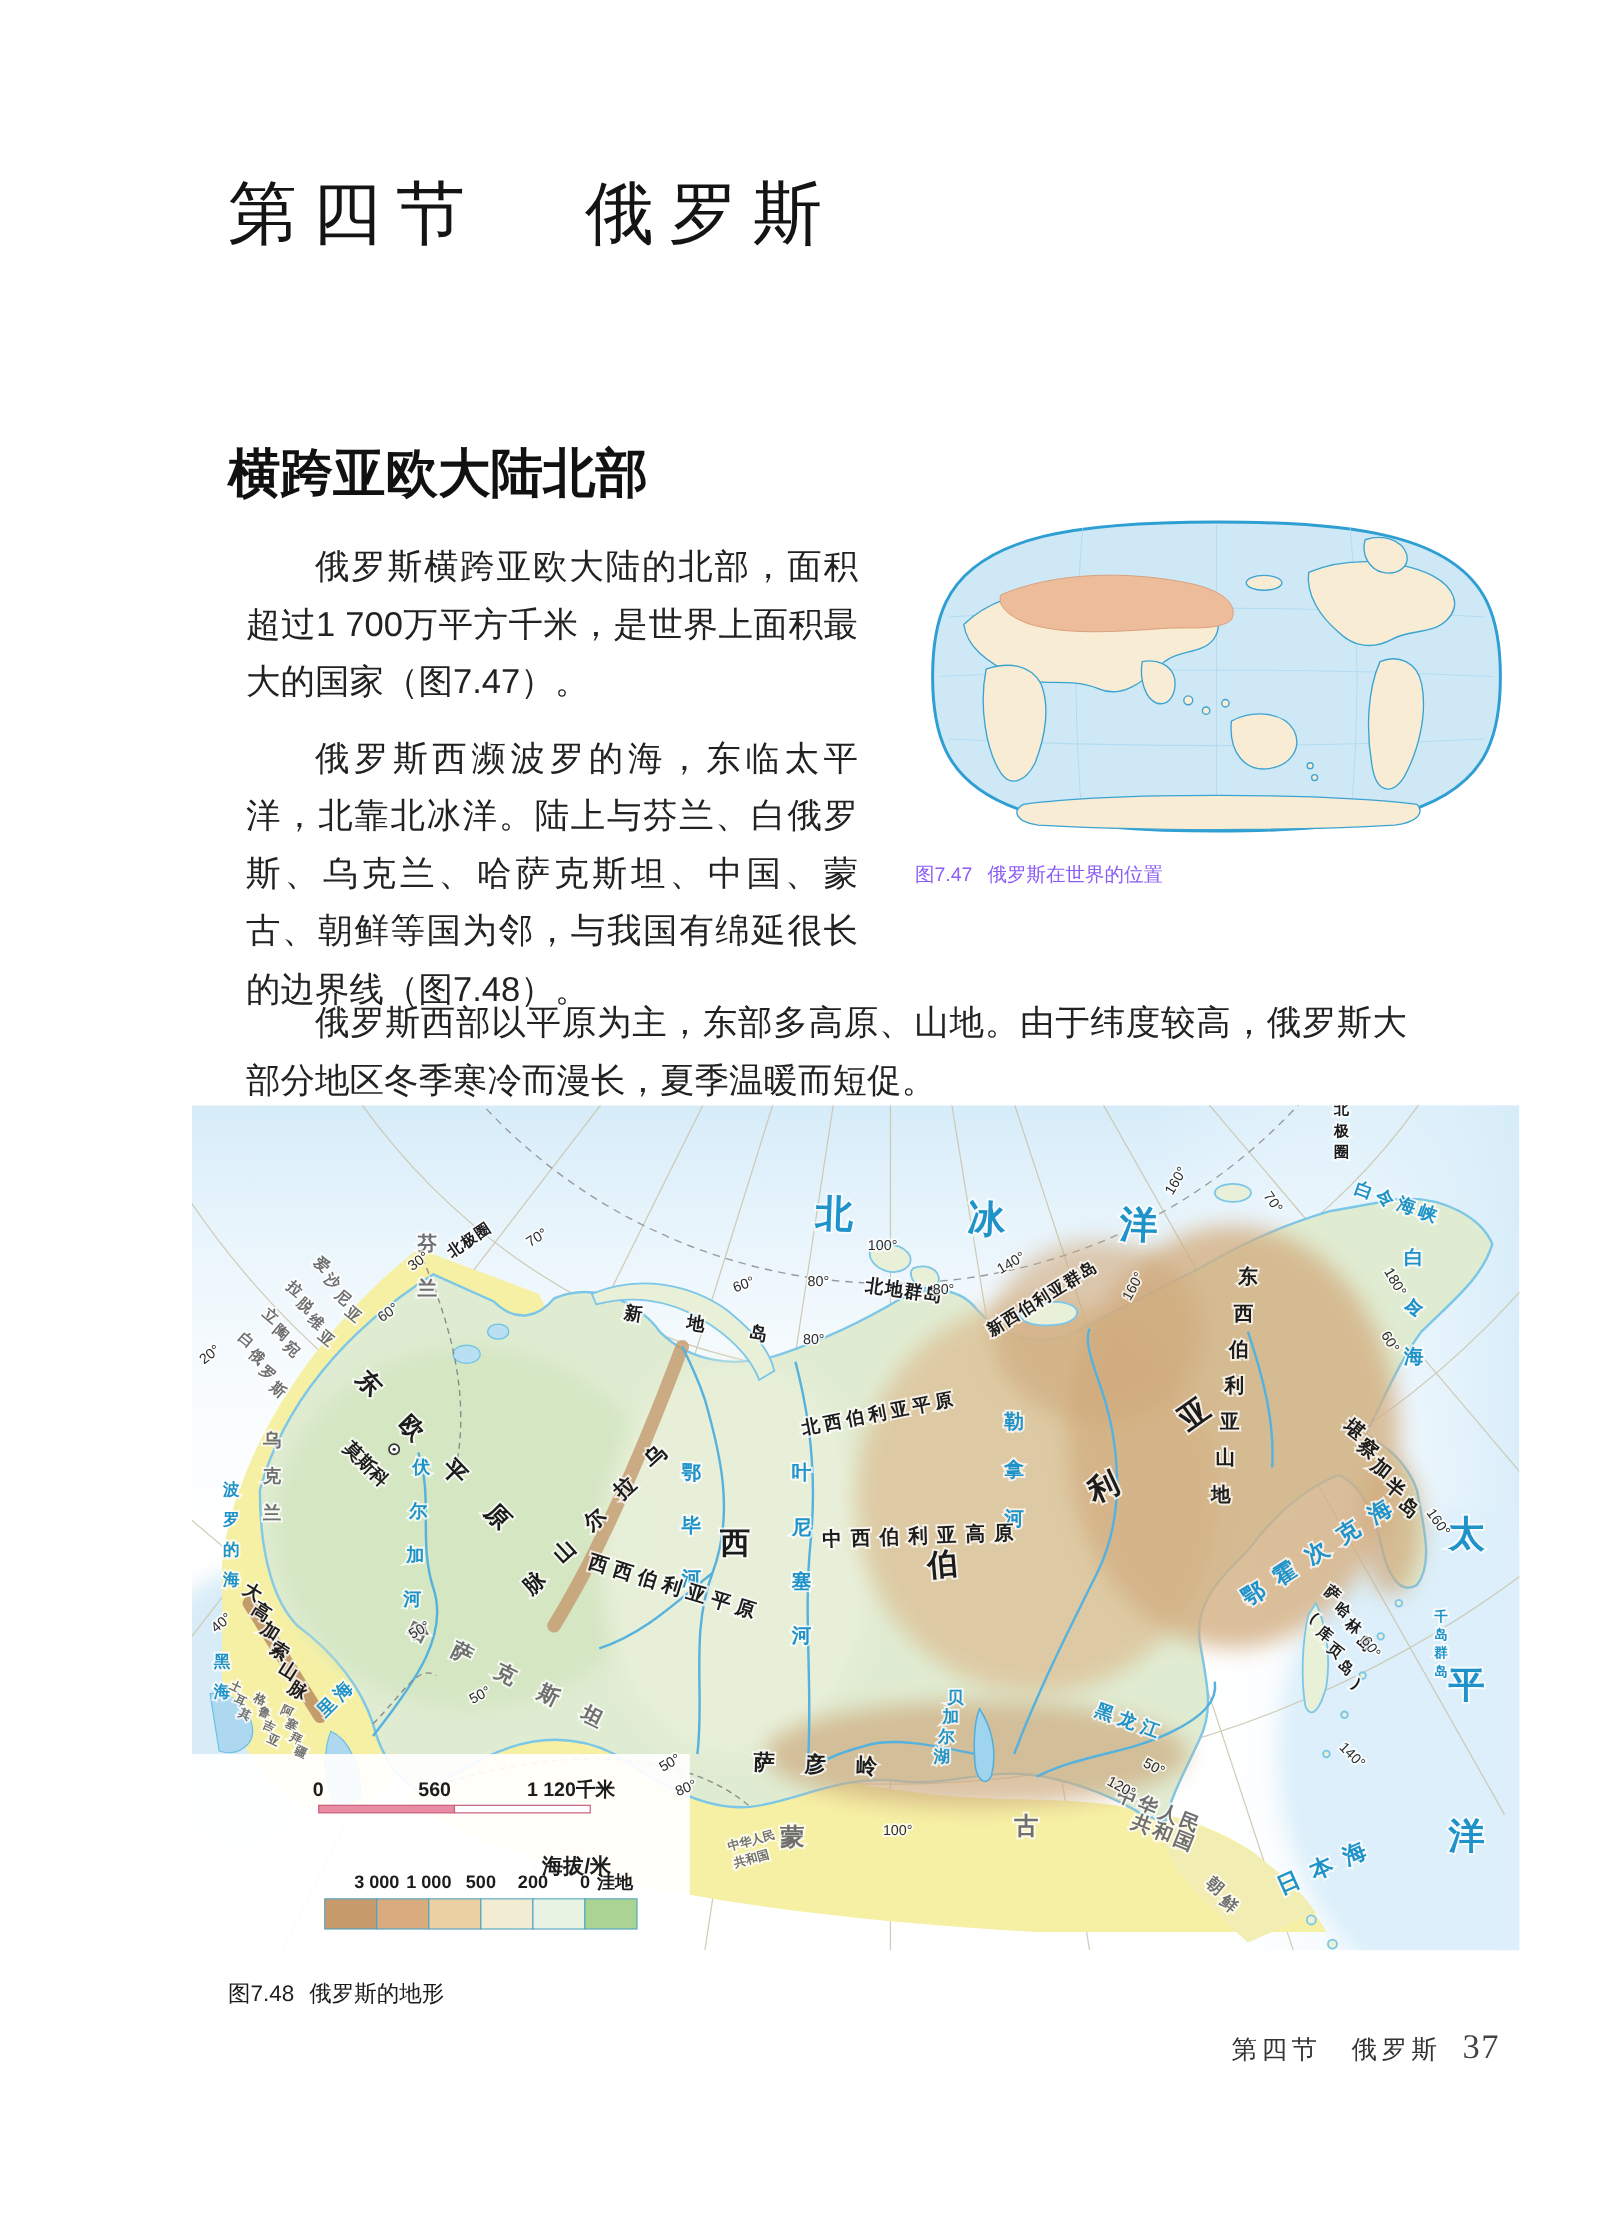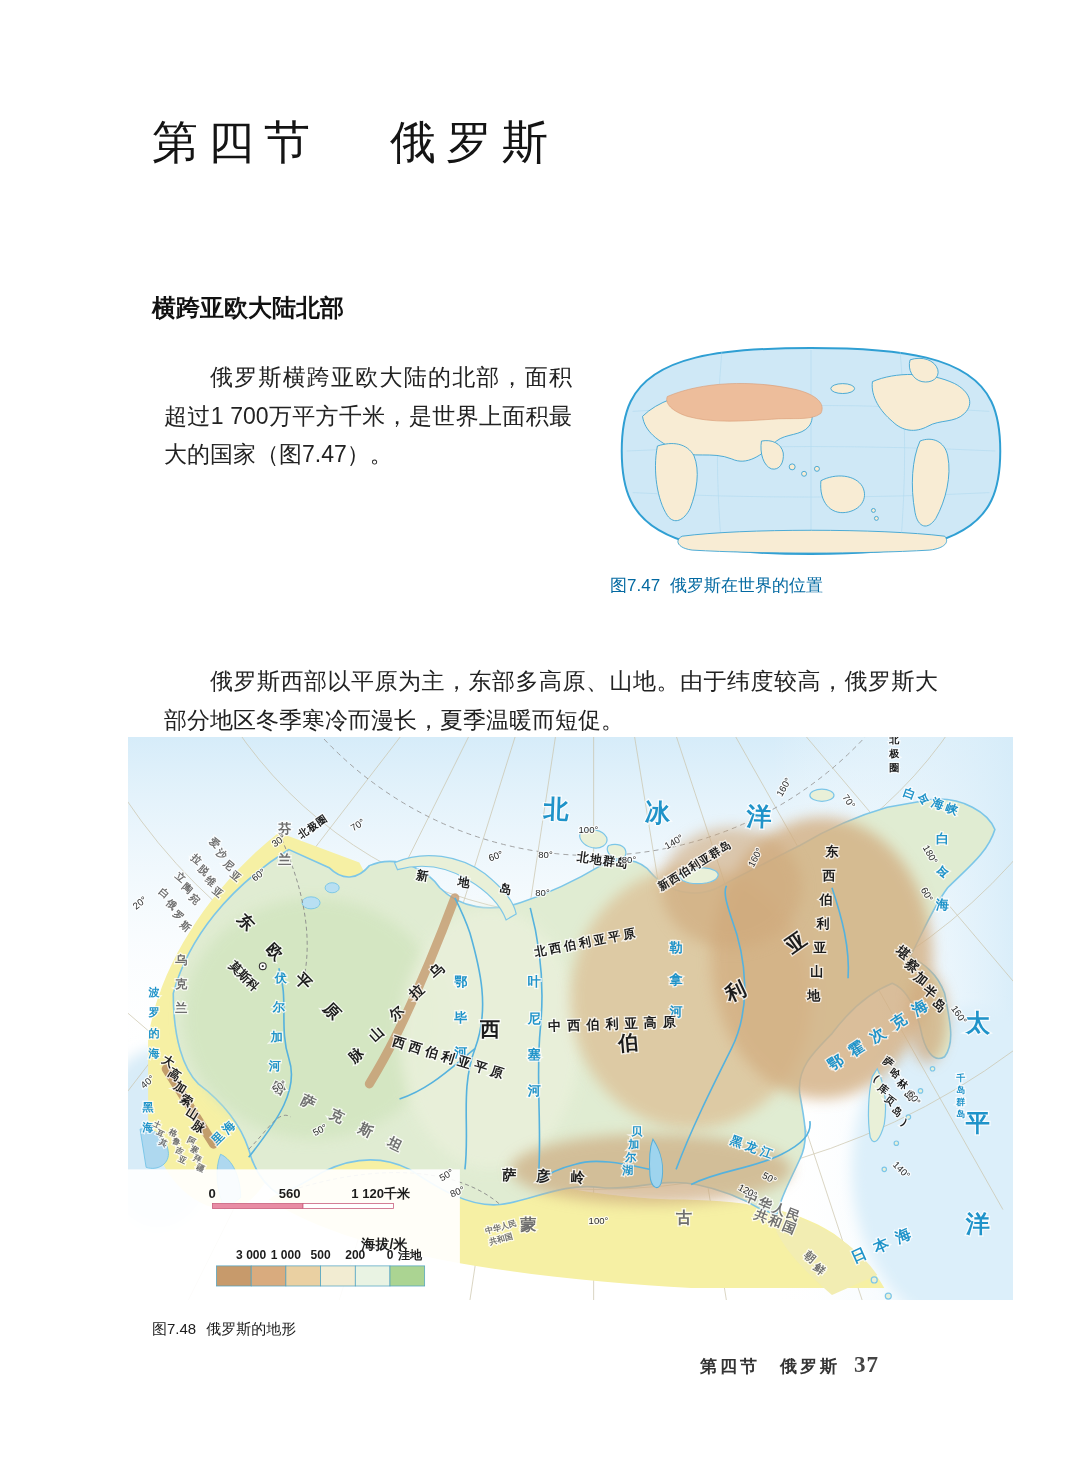--- a/index.html
+++ b/index.html
@@ -1,48 +1,49 @@
 <!DOCTYPE html>
 <html><head>
 <meta charset="utf-8">
 <style>
   html,body{margin:0;padding:0;background:#fff;}
   #page{position:relative;width:1080px;height:1476px;background:#ffffff;overflow:hidden;
         font-family:"Liberation Sans",sans-serif;color:#262626;}
   .abs{position:absolute;}
   #title{left:152px;top:112px;font-family:"Liberation Serif",serif;font-size:46px;color:#141414;letter-spacing:10px;}
   #title .gap{display:inline-block;width:70px;}
-  #heading{left:152px;top:292px;font-size:24px;font-weight:700;color:#111;}
+  #heading{left:152px;top:292px;font-size:35px;font-weight:700;color:#111;}
   .para{font-size:23px;line-height:38.5px;text-align:justify;color:#222;}
   .para p{margin:12px;text-indent:2em;}
   #col1{left:152px;top:346px;width:432px;}
   #para3{left:152px;top:650px;width:798px;}
   #fig747{left:612px;top:342px;width:398px;height:218px;}
-  #cap747{left:610px;top:574px;font-size:17px;color:#0369a1;}
+  #cap747{left:610px;top:574px;font-size:13px;color:#8b5cf6;}
   #fig748{left:128px;top:736px;width:885px;height:565px;}
   #cap748{left:152px;top:1320px;font-size:15px;color:#1c1c1c;}
   .cap-num{margin-right:10px;}
-  #footer{left:700px;top:1352px;width:300px;text-align:left;font-family:"Liberation Serif",serif;font-weight:bold;}
+  #footer{left:700px;top:1352px;width:300px;text-align:right;font-family:"Liberation Serif",serif;}
   #footer .sect{font-size:17px;color:#333;letter-spacing:3px;margin-right:14px;}
   #footer .pageno{font-size:23px;color:#444;letter-spacing:1px;}
   svg text{font-family:"Liberation Sans",sans-serif;}
 </style>
 </head>
 <body>
 
 <div id="page">
 
   <div class="abs" id="title">
     <span>第四节</span><span class="gap"></span><span>俄罗斯</span>
   </div>
 
   <div class="abs" id="heading">横跨亚欧大陆北部</div>
 
   <div class="abs para" id="col1">
     <p>俄罗斯横跨亚欧大陆的北部，面积超过1 700万平方千米，是世界上面积最大的国家（图7.47）。</p>
+    <p>俄罗斯西濒波罗的海，东临太平洋，北靠北冰洋。陆上与芬兰、白俄罗斯、乌克兰、哈萨克斯坦、中国、蒙古、朝鲜等国为邻，与我国有绵延很长的边界线（图7.48）。</p>
   </div>
   <div class="abs para" id="para3">
     <p>俄罗斯西部以平原为主，东部多高原、山地。由于纬度较高，俄罗斯大部分地区冬季寒冷而漫长，夏季温暖而短促。</p>
   </div>
 
   <div class="abs" id="fig747">
     <svg width="398" height="218" viewBox="0 0 400 220">
       <path d="M200,6 C290,6 360,14 382,60 C394,85 394,135 382,160 C360,206 290,214 200,214 C110,214 40,206 18,160 C6,135 6,85 18,60 C40,14 110,6 200,6 Z" fill="#cfe8f6" stroke="#2f9fd3" stroke-width="2"></path>
       <g stroke="#a9d6ee" stroke-width="0.7" fill="none" opacity="0.7">
         <path d="M20,70 C140,62 260,62 380,70"></path>

